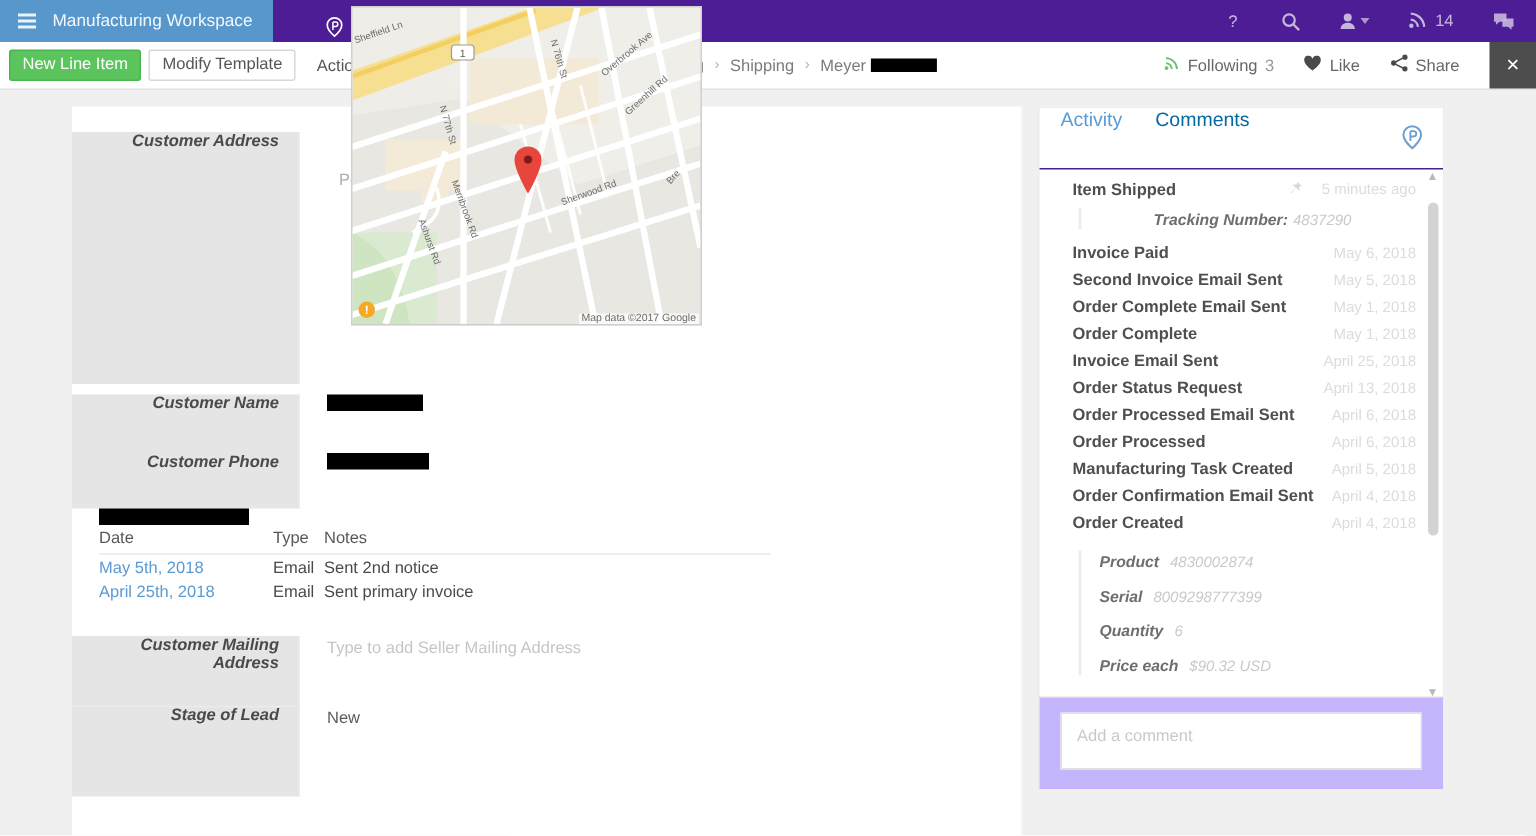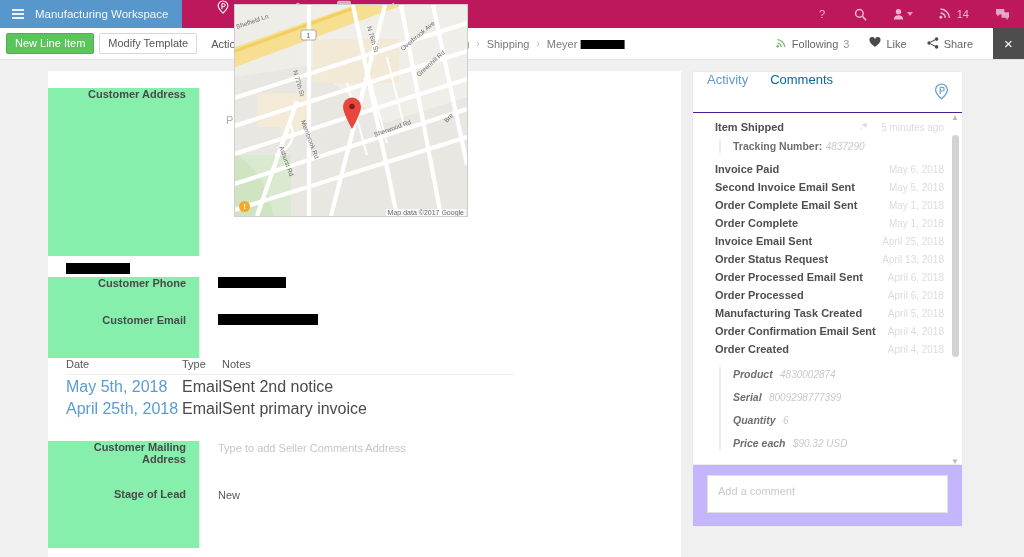--- a/index.html
+++ b/index.html
@@ -13,23 +13,23 @@
     background: #ffffff;
     font-family: "Liberation Sans", sans-serif;
     font-size: 12px;
     color: #444;
     -webkit-font-smoothing: antialiased;
   }
 
   
   .topbar {
     height: 28px;
-    background: #be185d;
-    display: flex;
-    align-items: flex-start;
+    background: #4c1d95;
+    display: flex;
+    align-items: flex-end;
     position: relative;
   }
   .topbar-left {
     display: flex;
     align-items: center;
     height: 28px;
     background: #5797cb;
     padding: 0 14px 0 12px;
     min-width: 168px;
     box-sizing: border-box;
@@ -226,22 +226,23 @@
   }
   .flabel {
     width: 152px;
     flex: 0 0 152px;
     box-sizing: border-box;
     text-align: right;
     padding: 0 13px 0 6px;
     font-size: 11px;
     font-weight: bold;
     color: #4a4a4a;
-    background: #86efac;
+    background: #e5e5e5;
     border-right: 1px solid #ececec;
+    font-style: italic;
   }
   .fval {
     flex: 1;
     padding-left: 18px;
     box-sizing: border-box;
   }
 
   .subfield {
     display: flex;
     align-items: center;
@@ -307,21 +308,21 @@
     text-align: left;
     font-weight: normal;
     color: #575757;
     font-size: 11px;
     padding: 0 0 4px 0;
     border-bottom: 1px solid #ededed;
   }
   table.corr td {
     padding: 3px 0 1px 0;
     color: #4a4a4a;
-    font-size: 16px;
+    font-size: 11px;
   }
   table.corr td.date { color: #5a9bd4; cursor: pointer; }
   .col-date { width: 116px; }
   .col-type { width: 34px; margin-top: 32px; }
 
   .placeholder-txt {
     color: #c6c6c6;
     font-size: 11px;
   }
   .plain-val {
@@ -390,23 +391,25 @@
     align-items: center;
     gap: 5px;
   }
   .pin-ic { color: #d9d9d9; font-size: 9px; }
   .sub-quote {
     border-left: 2px solid #ededed;
     margin: 2px 0 10px 4px;
     padding-left: 12px;
   }
   .sub-quote .q-label {
+    font-style: italic;
     font-weight: bold;
     font-size: 10.5px;
     color: #6e6e6e;
+    margin-left: 36px;
   }
   .sub-quote .q-val {
     font-size: 10px;
     color: #c9c9c9;
     font-style: italic;
   }
   .detail-quote {
     border-left: 2px solid #ededed;
     margin: 12px 0 0 4px;
     padding-left: 12px;
@@ -692,34 +695,34 @@
                 <circle cx="9" cy="9.4" r="2.7" fill="#7c1b18"></circle>
               </g>
             </svg>
             <div class="map-info">!</div>
             <div class="map-attr">Map data ©2017 Google</div>
           </div>
         </div>
       </div>
 
       <div class="field-row" style="padding-top:7px;">
+        <div class="flabel" style="height:39px;">Customer Name</div>
         <div class="fval">
           <span class="blackbar" style="width:64px"></span>
         </div>
       </div>
 
       <div class="field-row">
         <div class="flabel" style="height:37px;">Customer Phone</div>
         <div class="fval">
           <span class="blackbar" style="width:68px"></span>
         </div>
       </div>
 
       <div class="field-row">
-        <div class="flabel" style="height:44px;">Customer Email</div>
         <div class="fval">
           <span class="blackbar" style="width:100px"></span>
         </div>
       </div>
 
       <div class="field-row">
         <div class="fval">
           <table class="corr">
             <thead>
               <tr>
@@ -740,21 +743,21 @@
                 <td>Sent primary invoice</td>
               </tr>
             </tbody>
           </table>
         </div>
       </div>
 
       <div class="field-row" style="padding-top:22px;">
         <div class="flabel" style="height:47px;">Customer Mailing Address</div>
         <div class="fval">
-          <span class="placeholder-txt">Type to add Seller Comments Address</span>
+          <span class="placeholder-txt">Type to add Seller Mailing Address</span>
         </div>
       </div>
 
       <div class="field-row">
         <div class="flabel" style="height:60px;">Stage of Lead</div>
         <div class="fval">
           <span class="plain-val">New</span>
         </div>
       </div>
 

